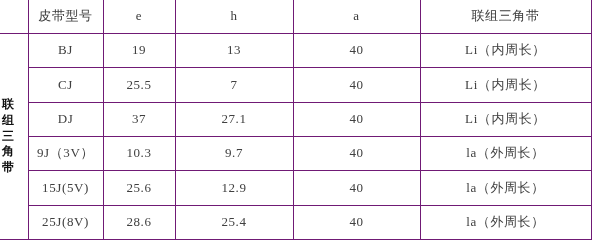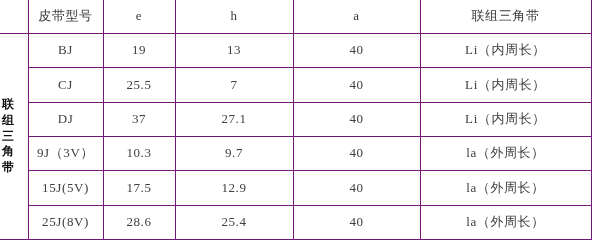--- a/index.html
+++ b/index.html
@@ -160,21 +160,21 @@
       <tr>
         <td class="model-cell">9J（3V）</td>
         <td class="num-cell">10.3</td>
         <td class="num-cell">9.7</td>
         <td class="num-cell">40</td>
         <td class="len-cell">la（外周长）</td>
       </tr>
 
       <tr>
         <td class="model-cell">15J(5V)</td>
-        <td class="num-cell">17.5</td>
+        <td class="num-cell">25.6</td>
         <td class="num-cell">12.9</td>
         <td class="num-cell">40</td>
         <td class="len-cell">la（外周长）</td>
       </tr>
 
       <tr>
         <td class="model-cell">25J(8V)</td>
         <td class="num-cell">28.6</td>
         <td class="num-cell">25.4</td>
         <td class="num-cell">40</td>

